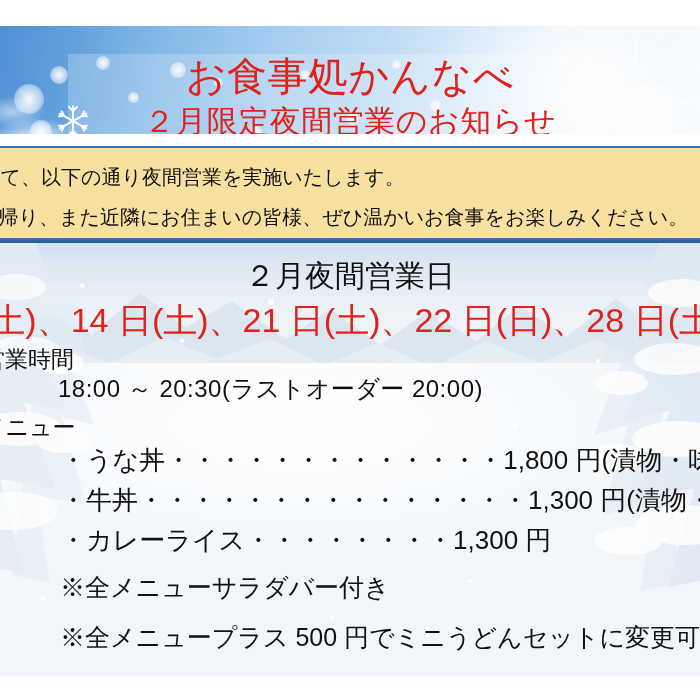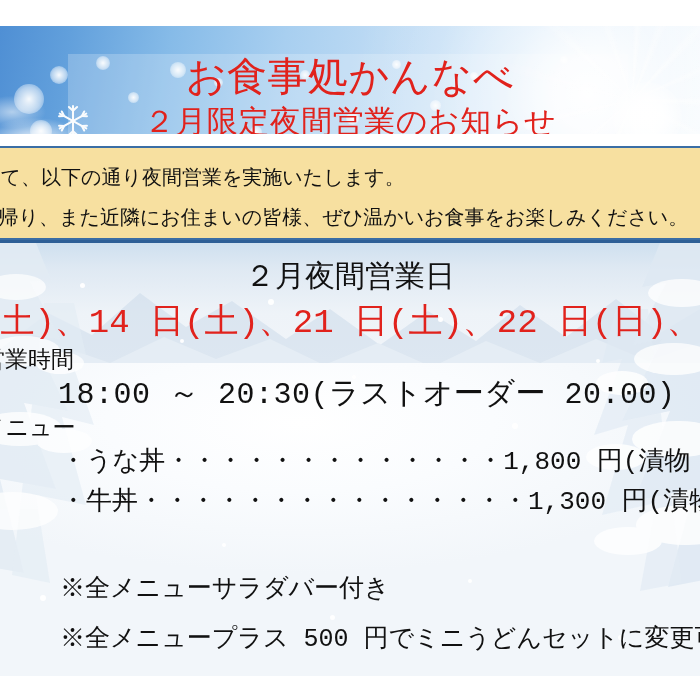--- a/index.html
+++ b/index.html
@@ -208,29 +208,29 @@
   
   .speck { position:absolute; border-radius:50%; background: rgba(255,255,255,0.95); pointer-events:none; }
 
   
   .content {
     position: absolute;
     left: 0; top: 240px;
     width: 700px; height: 436px;
     z-index: 20;
     color: #111111;
-    font-family: Liberation Mono, monospace;
+    font-family: Liberation Sans, sans-serif;
   }
   .content .txt { position: absolute; white-space: nowrap; }
 
   .dates-title  { left: 0; top: 16px; width: 700px; text-align: center; font-size: 30px; color:#111; }
   .dates-line   { left: -54px; top: 58px; font-size: 34px; color: #e1221c; }
 
   .hours-label  { left: -18px; top: 104px; font-size: 23px; }
-  .hours-value  { left: 58px;  top: 133px; font-size: 30px; letter-spacing: 0.5px; }
+  .hours-value  { left: 58px;  top: 133px; font-size: 24px; letter-spacing: 0.5px; }
 
   .menu-label   { left: -18px; top: 172px; font-size: 23px; }
   .menu-item    { left: 60px; font-size: 26px; }
   .menu-item.i0 { top: 203px; }
   .menu-item.i1 { top: 243px; }
   .menu-item.i2 { top: 283px; }
 
   .note         { left: 60px; font-size: 25px; }
   .note.n0      { top: 331px; }
   .note.n1      { top: 381px; }
@@ -355,20 +355,21 @@
   <div class="content">
     <div class="txt dates-title">２月夜間営業日</div>
     <div class="txt dates-line">日(土)、14 日(土)、21 日(土)、22 日(日)、28 日(土</div>
 
     <div class="txt hours-label">営業時間</div>
     <div class="txt hours-value">18:00 ～ 20:30(ラストオーダー 20:00)</div>
 
     <div class="txt menu-label">メニュー</div>
     <div class="txt menu-item i0">・うな丼・・・・・・・・・・・・・1,800 円(漬物・味噌汁付き)</div>
     <div class="txt menu-item i1">・牛丼・・・・・・・・・・・・・・・1,300 円(漬物・味噌汁付き)</div>
+    <div class="txt menu-item i2">・カレーライス・・・・・・・・1,300 円</div>
 
     <div class="txt note n0">※全メニューサラダバー付き</div>
     <div class="txt note n1">※全メニュープラス 500 円でミニうどんセットに変更可能</div>
   </div>
 
   <div class="bottom-gutter"></div>
 
 </div>
 
 </body></html>

